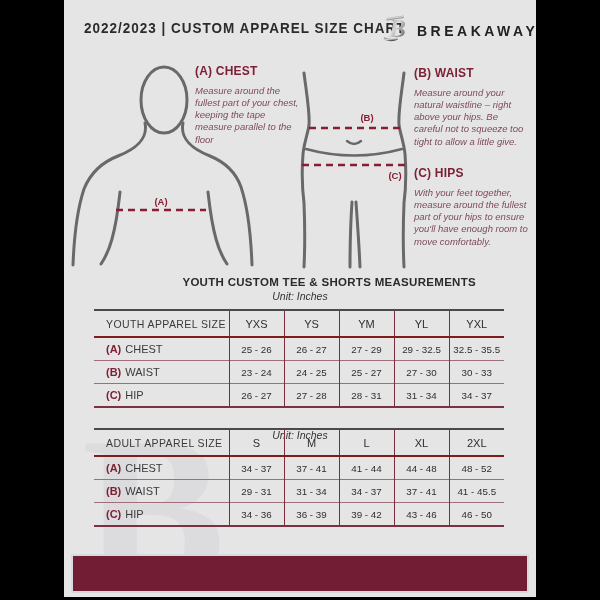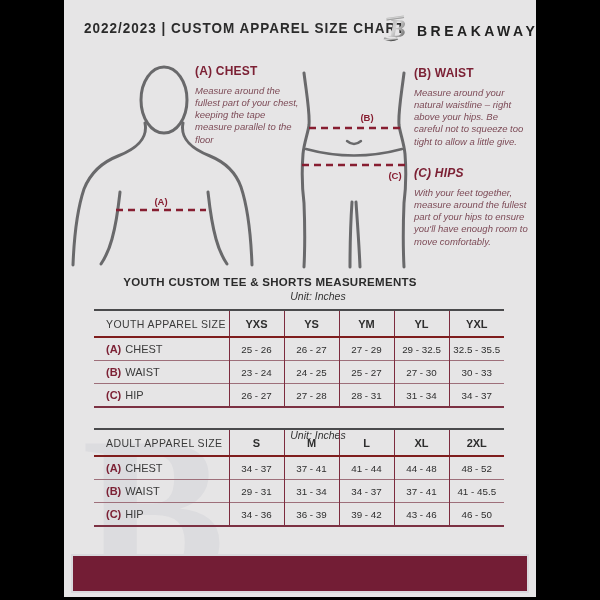--- a/index.html
+++ b/index.html
@@ -30,44 +30,44 @@
     letter-spacing:.2px;
   }
   .instr-body{
     position:absolute;font-size:9.5px;font-style:italic;line-height:1.28;
     color:var(--body_text,#7d4b57);font-weight:500;
   }
   .ih-chest{left:131px;top:64px;}
   .ib-chest{left:131px;top:85px;width:106px;}
   .ih-waist{left:350px;top:66px;}
   .ib-waist{left:350px;top:87px;width:112px;}
-  .ih-hips{left:350px;top:166px;font-style:italic;}
+  .ih-hips{left:350px;top:166px;}
   .ib-hips{left:350px;top:187px;width:116px;}
   
   .tbl-title{
-    position:absolute;left:0;width:412px;text-align:center;
+    position:absolute;left:0;width:412px;text-align:right;
     font-size:11.5px;font-weight:700;color:var(--dark_text,#2d2d2d);letter-spacing:.3px;
   }
   .tbl-unit{
     position:absolute;left:0;width:472px;text-align:center;
-    font-size:10.5px;font-style:italic;font-weight:500;color:#333;padding-left:18px;
+    font-size:10.5px;font-style:italic;font-weight:500;color:#333;
   }
   .youth-title{top:276px;} .youth-unit{top:290px;}
   .adult-title{top:415px;} .adult-unit{top:429px;}
   table.szTable{
     position:absolute;left:30px;width:410px;border-collapse:collapse;table-layout:fixed;
     z-index:2;background:transparent;
   }
   .youth-table{top:309px;} .adult-table{top:428px;}
   .szTable th,.szTable td{padding:0;height:22px;text-align:center;font-weight:400;}
   .szTable thead th{height:25px;border-bottom:2px solid #7f1d1d;}
   .szTable{border-top:2px solid #4a4a4c;}
   .szTable th.rowhead,.szTable td.rowlab{text-align:left;padding-left:12px;}
   .szTable th.rowhead{font-size:10.5px;letter-spacing:.4px;color:#3a3a3a;font-weight:400;}
-  .szTable thead th.size{font-size:11px;font-weight:700;color:#2e2e2e;}
+  .szTable thead th.size{font-size:11px;font-weight:400;color:#2e2e2e;}
   .szTable td{font-size:9.8px;color:#2e2e2e;}
   .szTable td.rowlab{font-size:11px;color:#3a3a3a;}
   .szTable td.rowlab b{color:var(--heading_maroon,#7c2135);font-weight:700;margin-right:4px;}
   .szTable th:not(:first-child),.szTable td:not(:first-child){border-left:1.6px solid #7d2b3e;}
   .szTable tbody tr+tr td{border-top:1.5px solid #9e6f7a;}
   .szTable tbody tr:last-child td{border-bottom:2.5px solid #7c3143;}
   
   .watermark{
     position:absolute;left:18px;top:404px;z-index:1;
     font-family:"Liberation Serif", serif;font-weight:700;font-size:215px;line-height:1;

